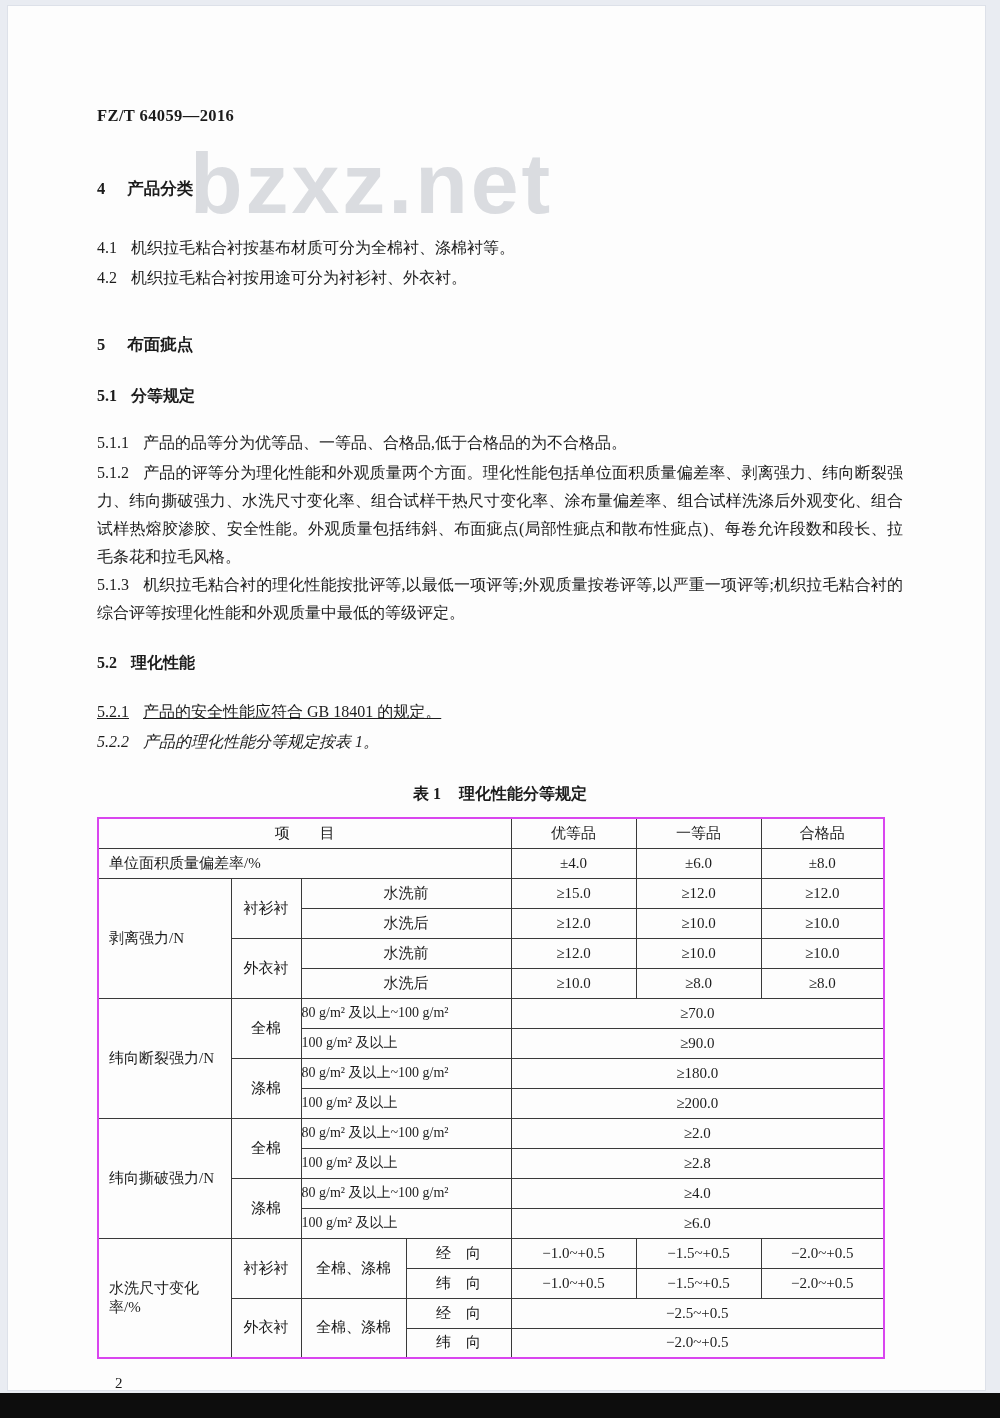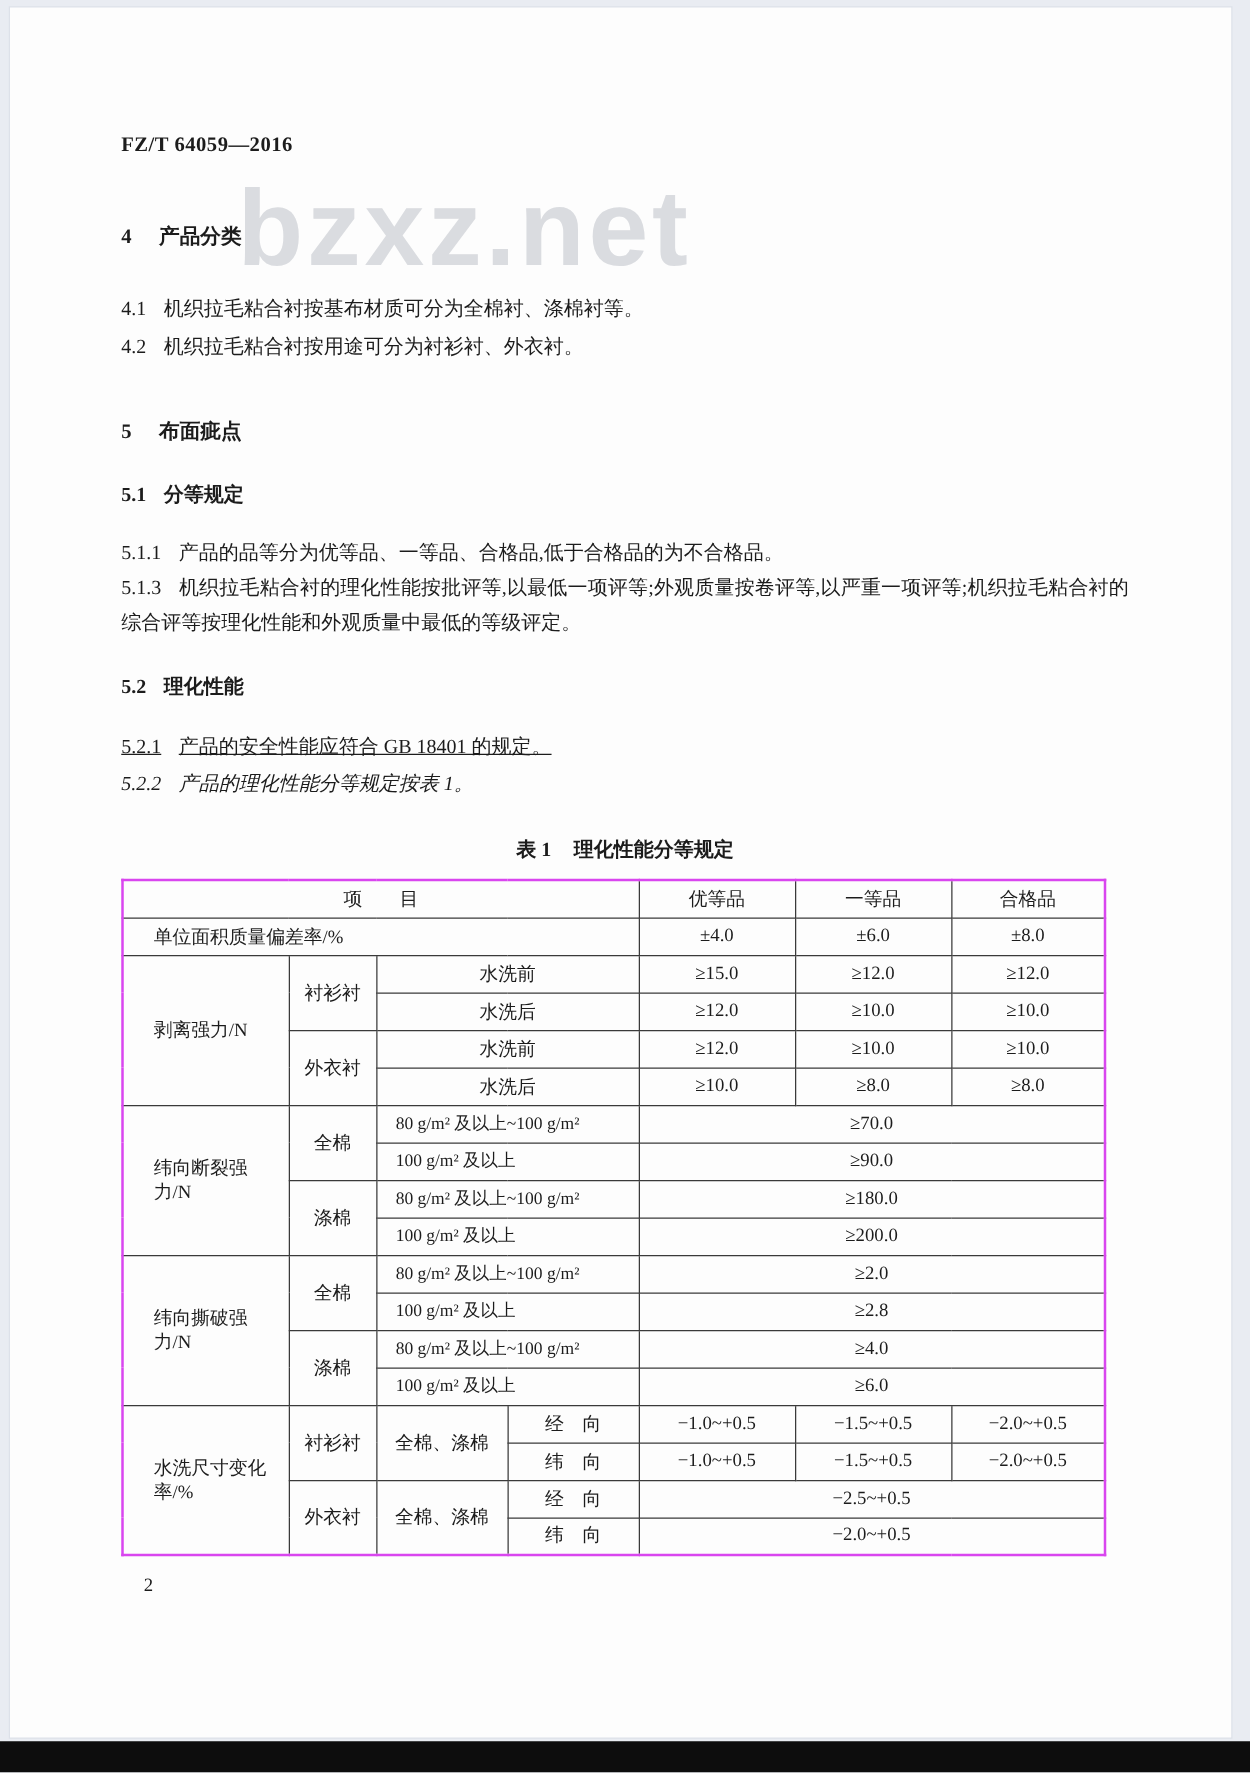--- a/index.html
+++ b/index.html
@@ -29,22 +29,22 @@
   .mt-511 { margin-top:22px; }
   .mt-512 { margin-top:2px; }
   .mt-513 { margin-top:0px; }
   .mt-52 { margin-top:26px; }
   .mt-521 { margin-top:24px;text-decoration:underline; }
   .mt-522 { margin-top:2px;font-style:italic; }
   .caption { margin-top:28px; text-align:center; font-weight:bold; font-size:16px; }
   .caption .cap-label { margin-right:18px; }
   table.spec { border-collapse:collapse; margin-top:12px; width:786px; table-layout:fixed; border:2px solid #d946ef; font-size:15px; }
   table.spec td { border:1px solid #3a3a3a; height:30px; text-align:center; vertical-align:middle; padding:1px 4px; }
-  table.spec td.L { text-align:left; padding-left:24px; }
-  table.spec td.sm { font-size:14px; padding-left:15px; }
+  table.spec td.L { text-align:left; padding-left:10px; }
+  table.spec td.sm { font-size:14px; padding-left:0; }
   .page-number { margin-top:16px; margin-left:18px; font-size:15px; }
   .bottom-bar { position:absolute; left:0; bottom:0; width:1000px; height:25px; background:#0d0d0d; }
 </style>
 </head>
 <body>
 
 <div class="stage">
   <div class="page">
     <div class="watermark">bzxz.net</div>
     <div class="content">
@@ -65,20 +65,23 @@
       <div class="h-sec mt-sec5">
         <span class="hnum">5</span><span>布面疵点</span>
       </div>
 
       <div class="h-sub mt-51">
         <span class="hnum">5.1</span><span>分等规定</span>
       </div>
 
       <div class="para mt-511">
         <span class="pnum">5.1.1</span><span>产品的品等分为优等品、一等品、合格品,低于合格品的为不合格品。</span>
+      </div>
+      <div class="para mt-512">
+        <span class="pnum">5.1.2</span><span>产品的评等分为理化性能和外观质量两个方面。理化性能包括单位面积质量偏差率、剥离强力、纬向断裂强力、纬向撕破强力、水洗尺寸变化率、组合试样干热尺寸变化率、涂布量偏差率、组合试样洗涤后外观变化、组合试样热熔胶渗胶、安全性能。外观质量包括纬斜、布面疵点(局部性疵点和散布性疵点)、每卷允许段数和段长、拉毛条花和拉毛风格。</span>
       </div>
       <div class="para mt-513">
         <span class="pnum">5.1.3</span><span>机织拉毛粘合衬的理化性能按批评等,以最低一项评等;外观质量按卷评等,以严重一项评等;机织拉毛粘合衬的综合评等按理化性能和外观质量中最低的等级评定。</span>
       </div>
 
       <div class="h-sub mt-52">
         <span class="hnum">5.2</span><span>理化性能</span>
       </div>
 
       <div class="para mt-521">

